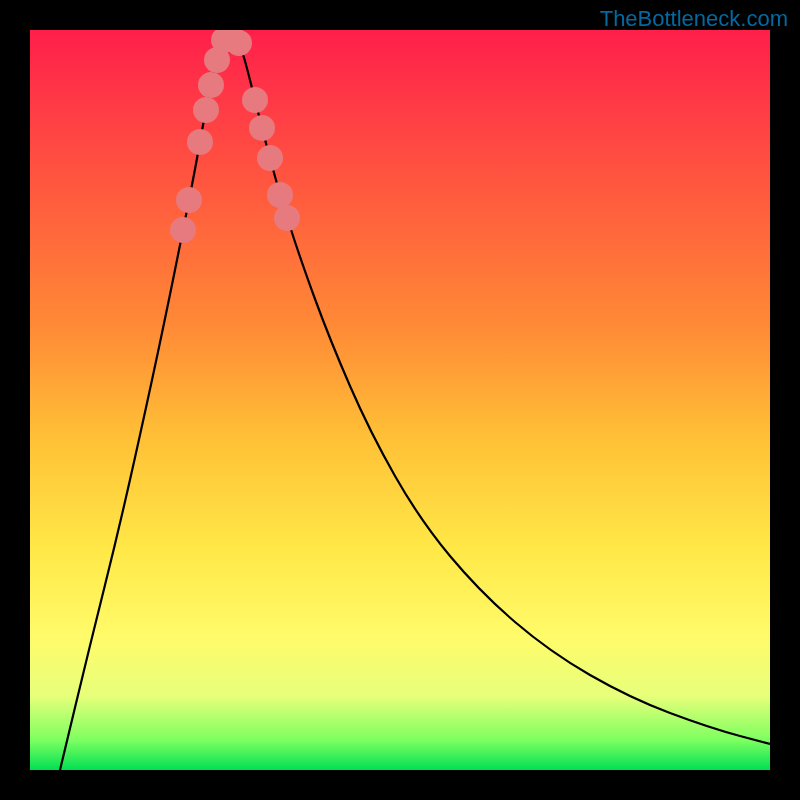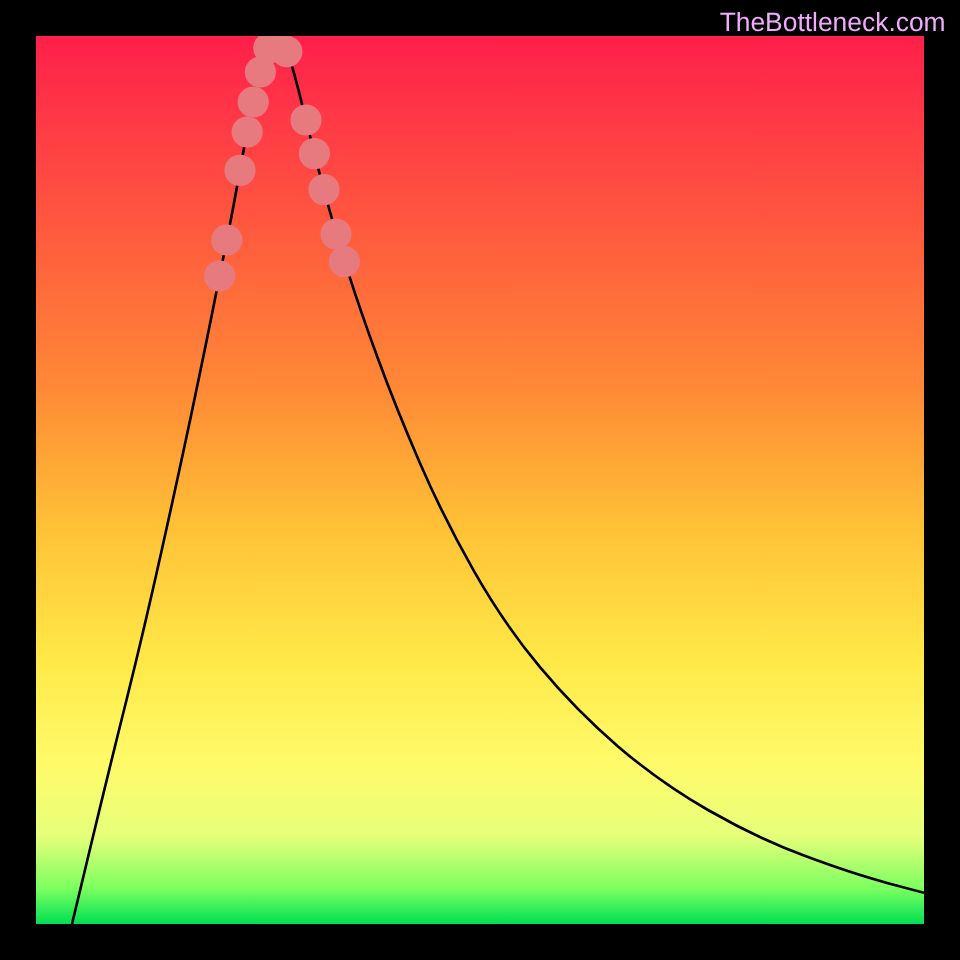--- a/index.html
+++ b/index.html
@@ -33,21 +33,21 @@
       #fffb6a 82%,
       #e7ff7a 90%,
       #7cff60 96%,
       #00e053 100%
     );
   }
   .watermark {
     position: absolute;
     top: 6px;
     right: 12px;
-    color: #f0abfc;
+    color: #0369a1;
     font-size: 22px;
     letter-spacing: 0px;
     font-weight: 500;
     z-index: 20;
     user-select: none;
   }
   svg.curve {
     position: absolute;
     inset: 0;
     width: 100%;

